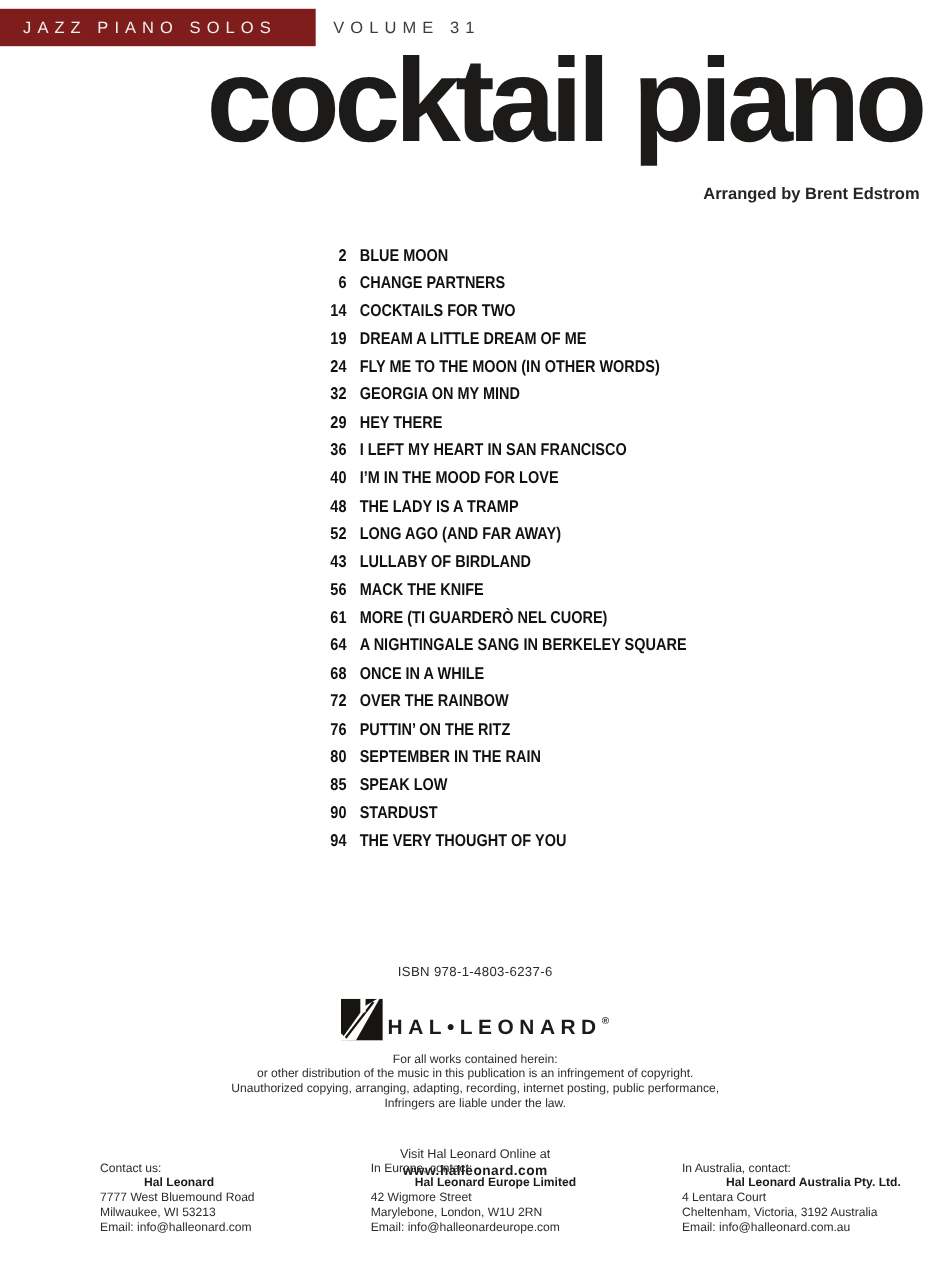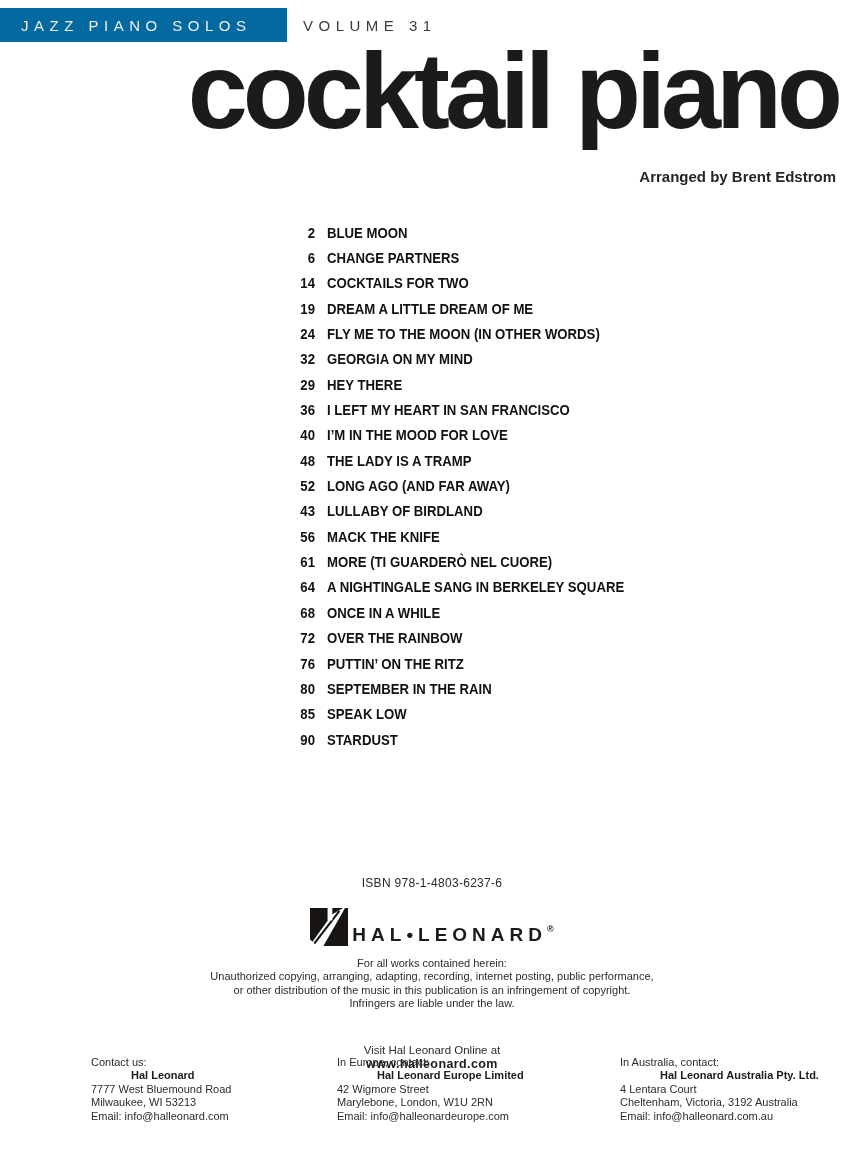--- a/index.html
+++ b/index.html
@@ -5,21 +5,21 @@
   html,body{margin:0;padding:0;background:#888;}
   .page{
     position:relative;width:864px;height:1152px;margin:0 auto;
     background:#ffffff;overflow:hidden;
     font-family:"Liberation Sans","DejaVu Sans",sans-serif;
     color:#231f20;
   }
   
   .topbar{
     position:absolute;left:0;top:8px;width:287px;height:34px;
-    background:#0369a1;display:flex;align-items:center;
+    background:#7f1d1d;display:flex;align-items:center;
   }
   .series-label{
     padding-left:21px;color:#f0efed;font-size:15px;font-weight:400;
     letter-spacing:5.5px;white-space:nowrap;
   }
   .volume-label{
     position:absolute;left:303px;top:8px;height:34px;display:flex;align-items:center;
     color:#3c3c3c;font-size:15px;font-weight:400;letter-spacing:5.5px;white-space:nowrap;
   }
   .book-title{
@@ -164,39 +164,43 @@
         <span class="toc-title">SEPTEMBER IN THE RAIN</span>
       </div>
     <div class="toc-row">
         <span class="toc-num">85</span>
         <span class="toc-title">SPEAK LOW</span>
       </div>
     <div class="toc-row">
         <span class="toc-num">90</span>
         <span class="toc-title">STARDUST</span>
       </div>
+    <div class="toc-row">
+        <span class="toc-num">94</span>
+        <span class="toc-title">THE VERY THOUGHT OF YOU</span>
+      </div>
   </div>
 
   <div class="isbn">ISBN 978-1-4803-6237-6</div>
 
   <div class="logo-block">
     <svg class="logo-mark" viewBox="0 0 40 40" xmlns="http://www.w3.org/2000/svg">
       <rect x="0" y="0" width="40" height="40" fill="#171412"></rect>
       <polygon points="-2,42 23,7 38,-2 13,42" fill="#ffffff"></polygon>
       <line x1="4" y1="38" x2="31" y2="3" stroke="#171412" stroke-width="2.2"></line>
       <rect x="18.5" y="0" width="5" height="13" fill="#ffffff"></rect>
       <polygon points="0,40 7,40 0,33" fill="#ffffff"></polygon>
     </svg>
     <div class="logo-word"><span>HAL•LEONARD</span><span class="logo-reg">®</span></div>
   </div>
 
   <div class="legal">
     <div>For all works contained herein:</div>
+    <div>or other distribution of the music in this publication is an infringement of copyright.</div>
     <div>Unauthorized copying, arranging, adapting, recording, internet posting, public performance,</div>
-    <div>or other distribution of the music in this publication is an infringement of copyright.</div>
     <div>Infringers are liable under the law.</div>
   </div>
 
   <div class="visit">
     <div>Visit Hal Leonard Online at</div>
     <div class="site">www.halleonard.com</div>
   </div>
 
   <div class="footer">
     <div class="fcol fcol-1">

